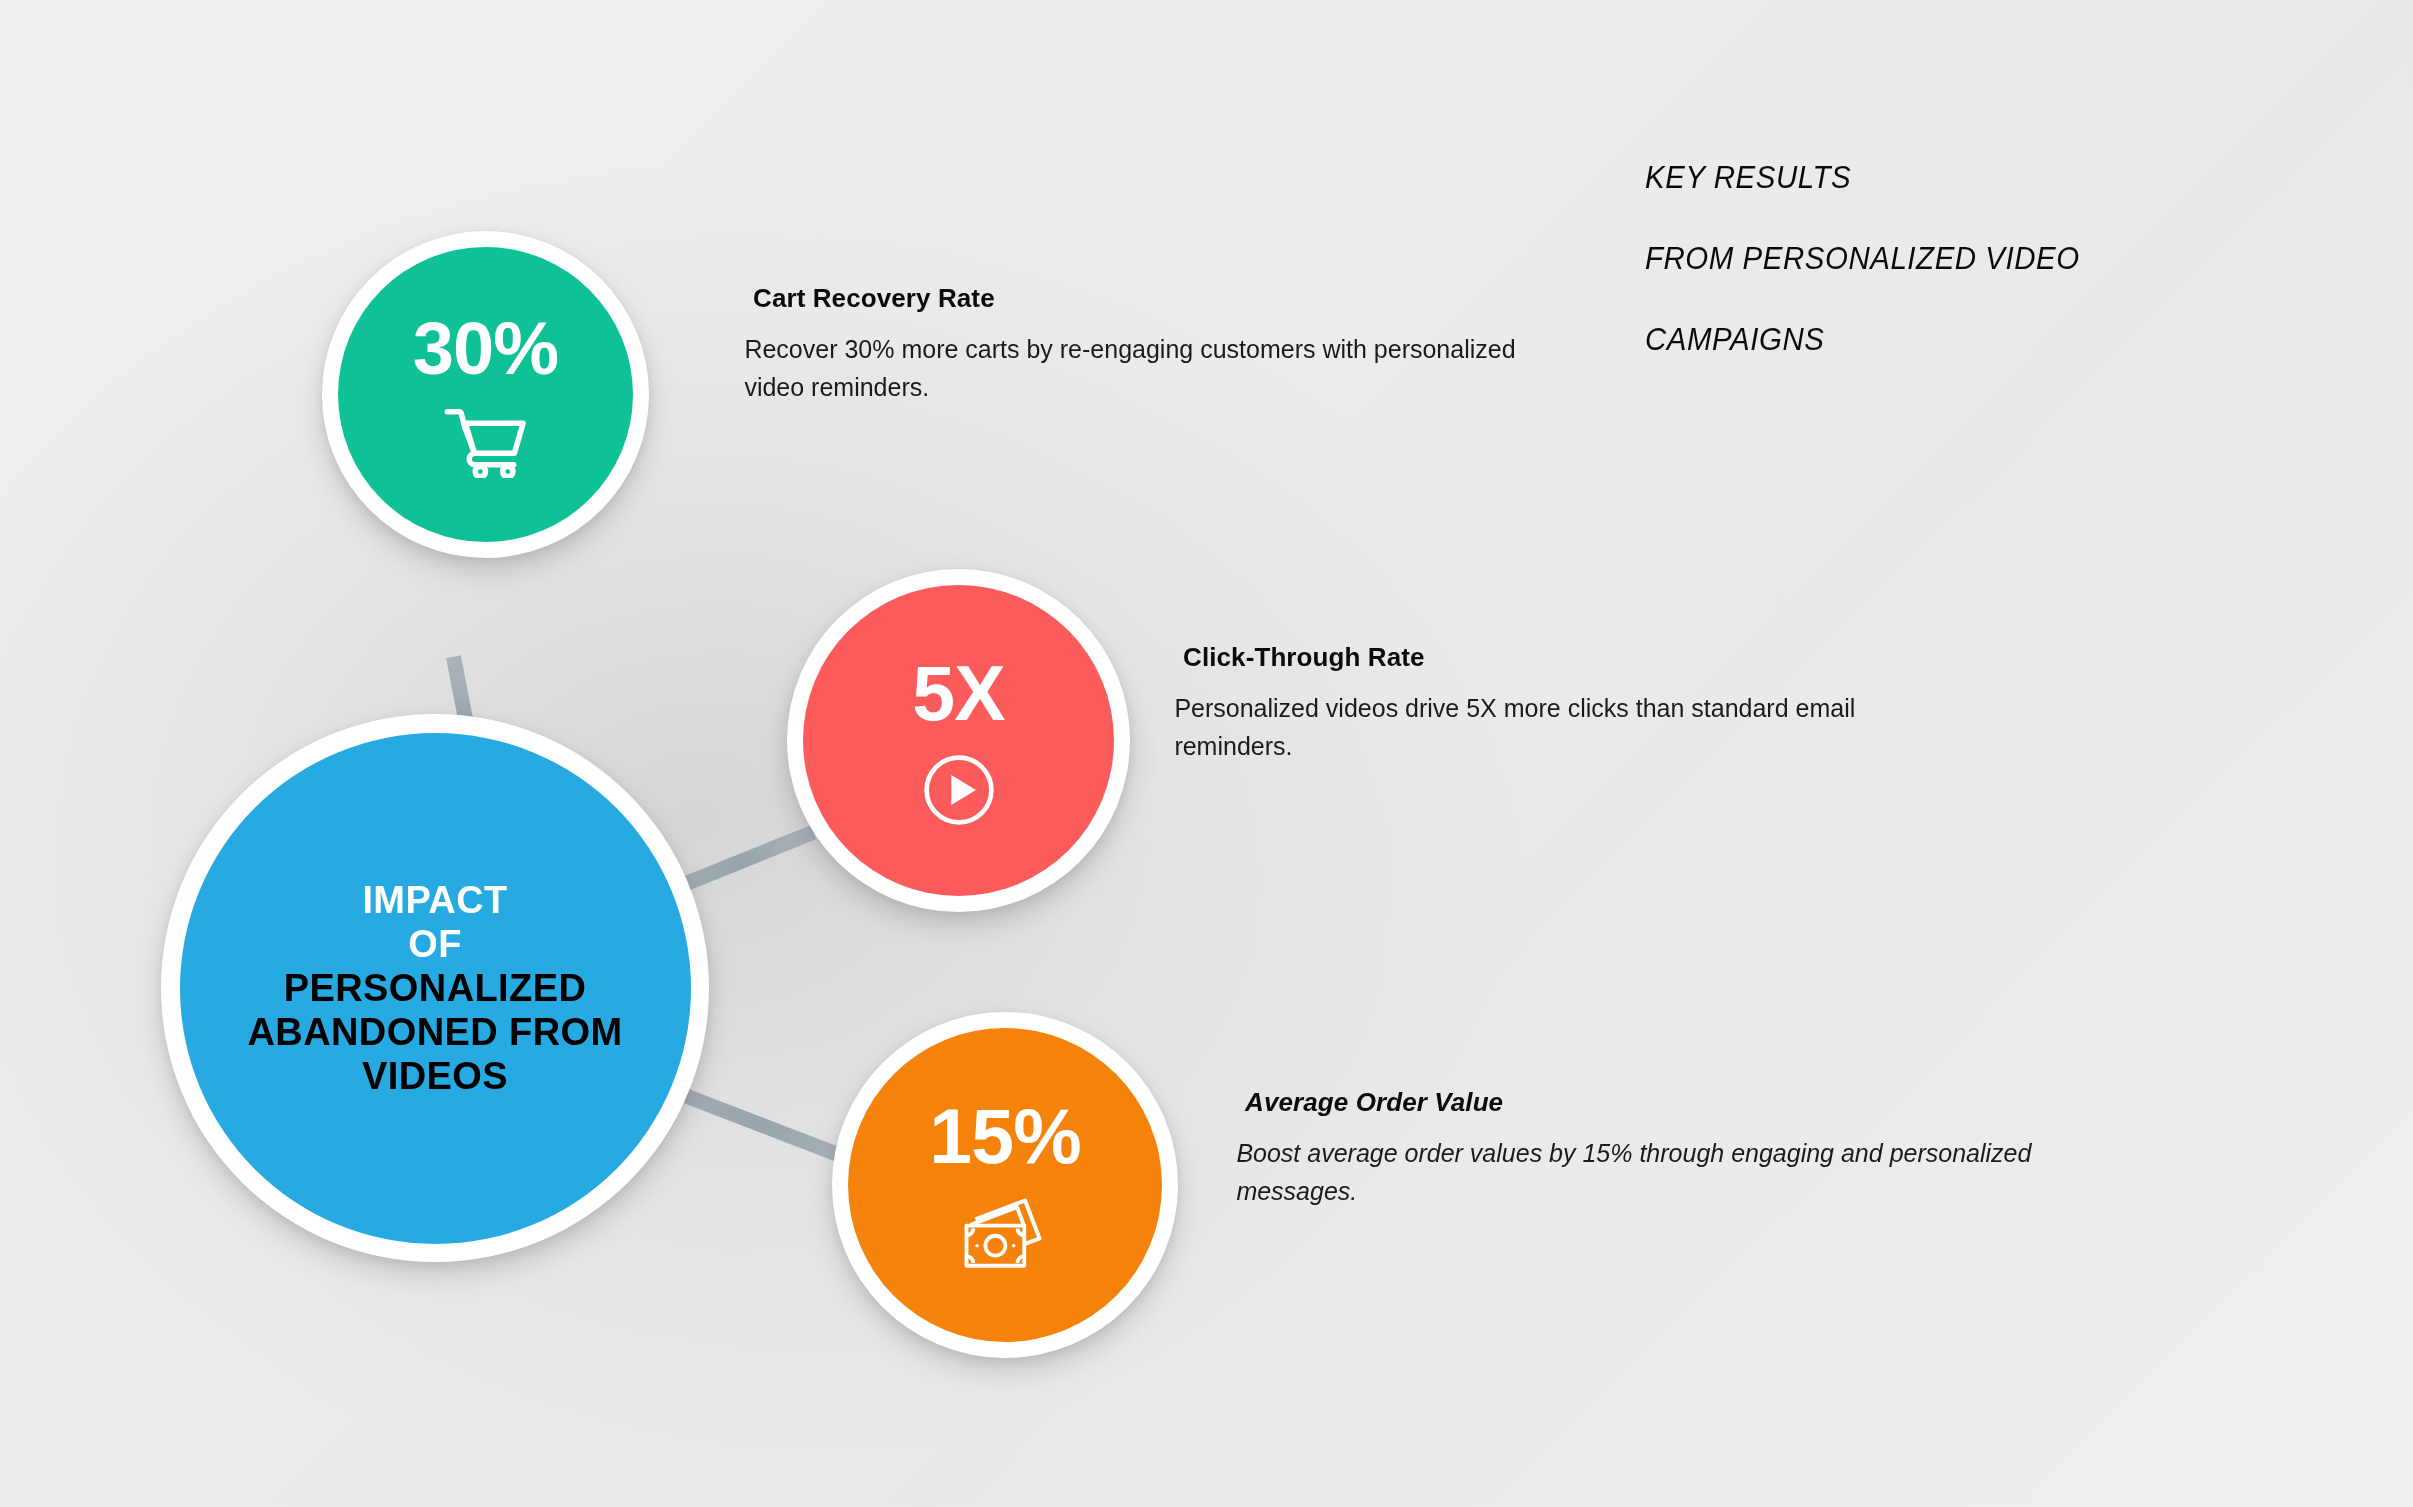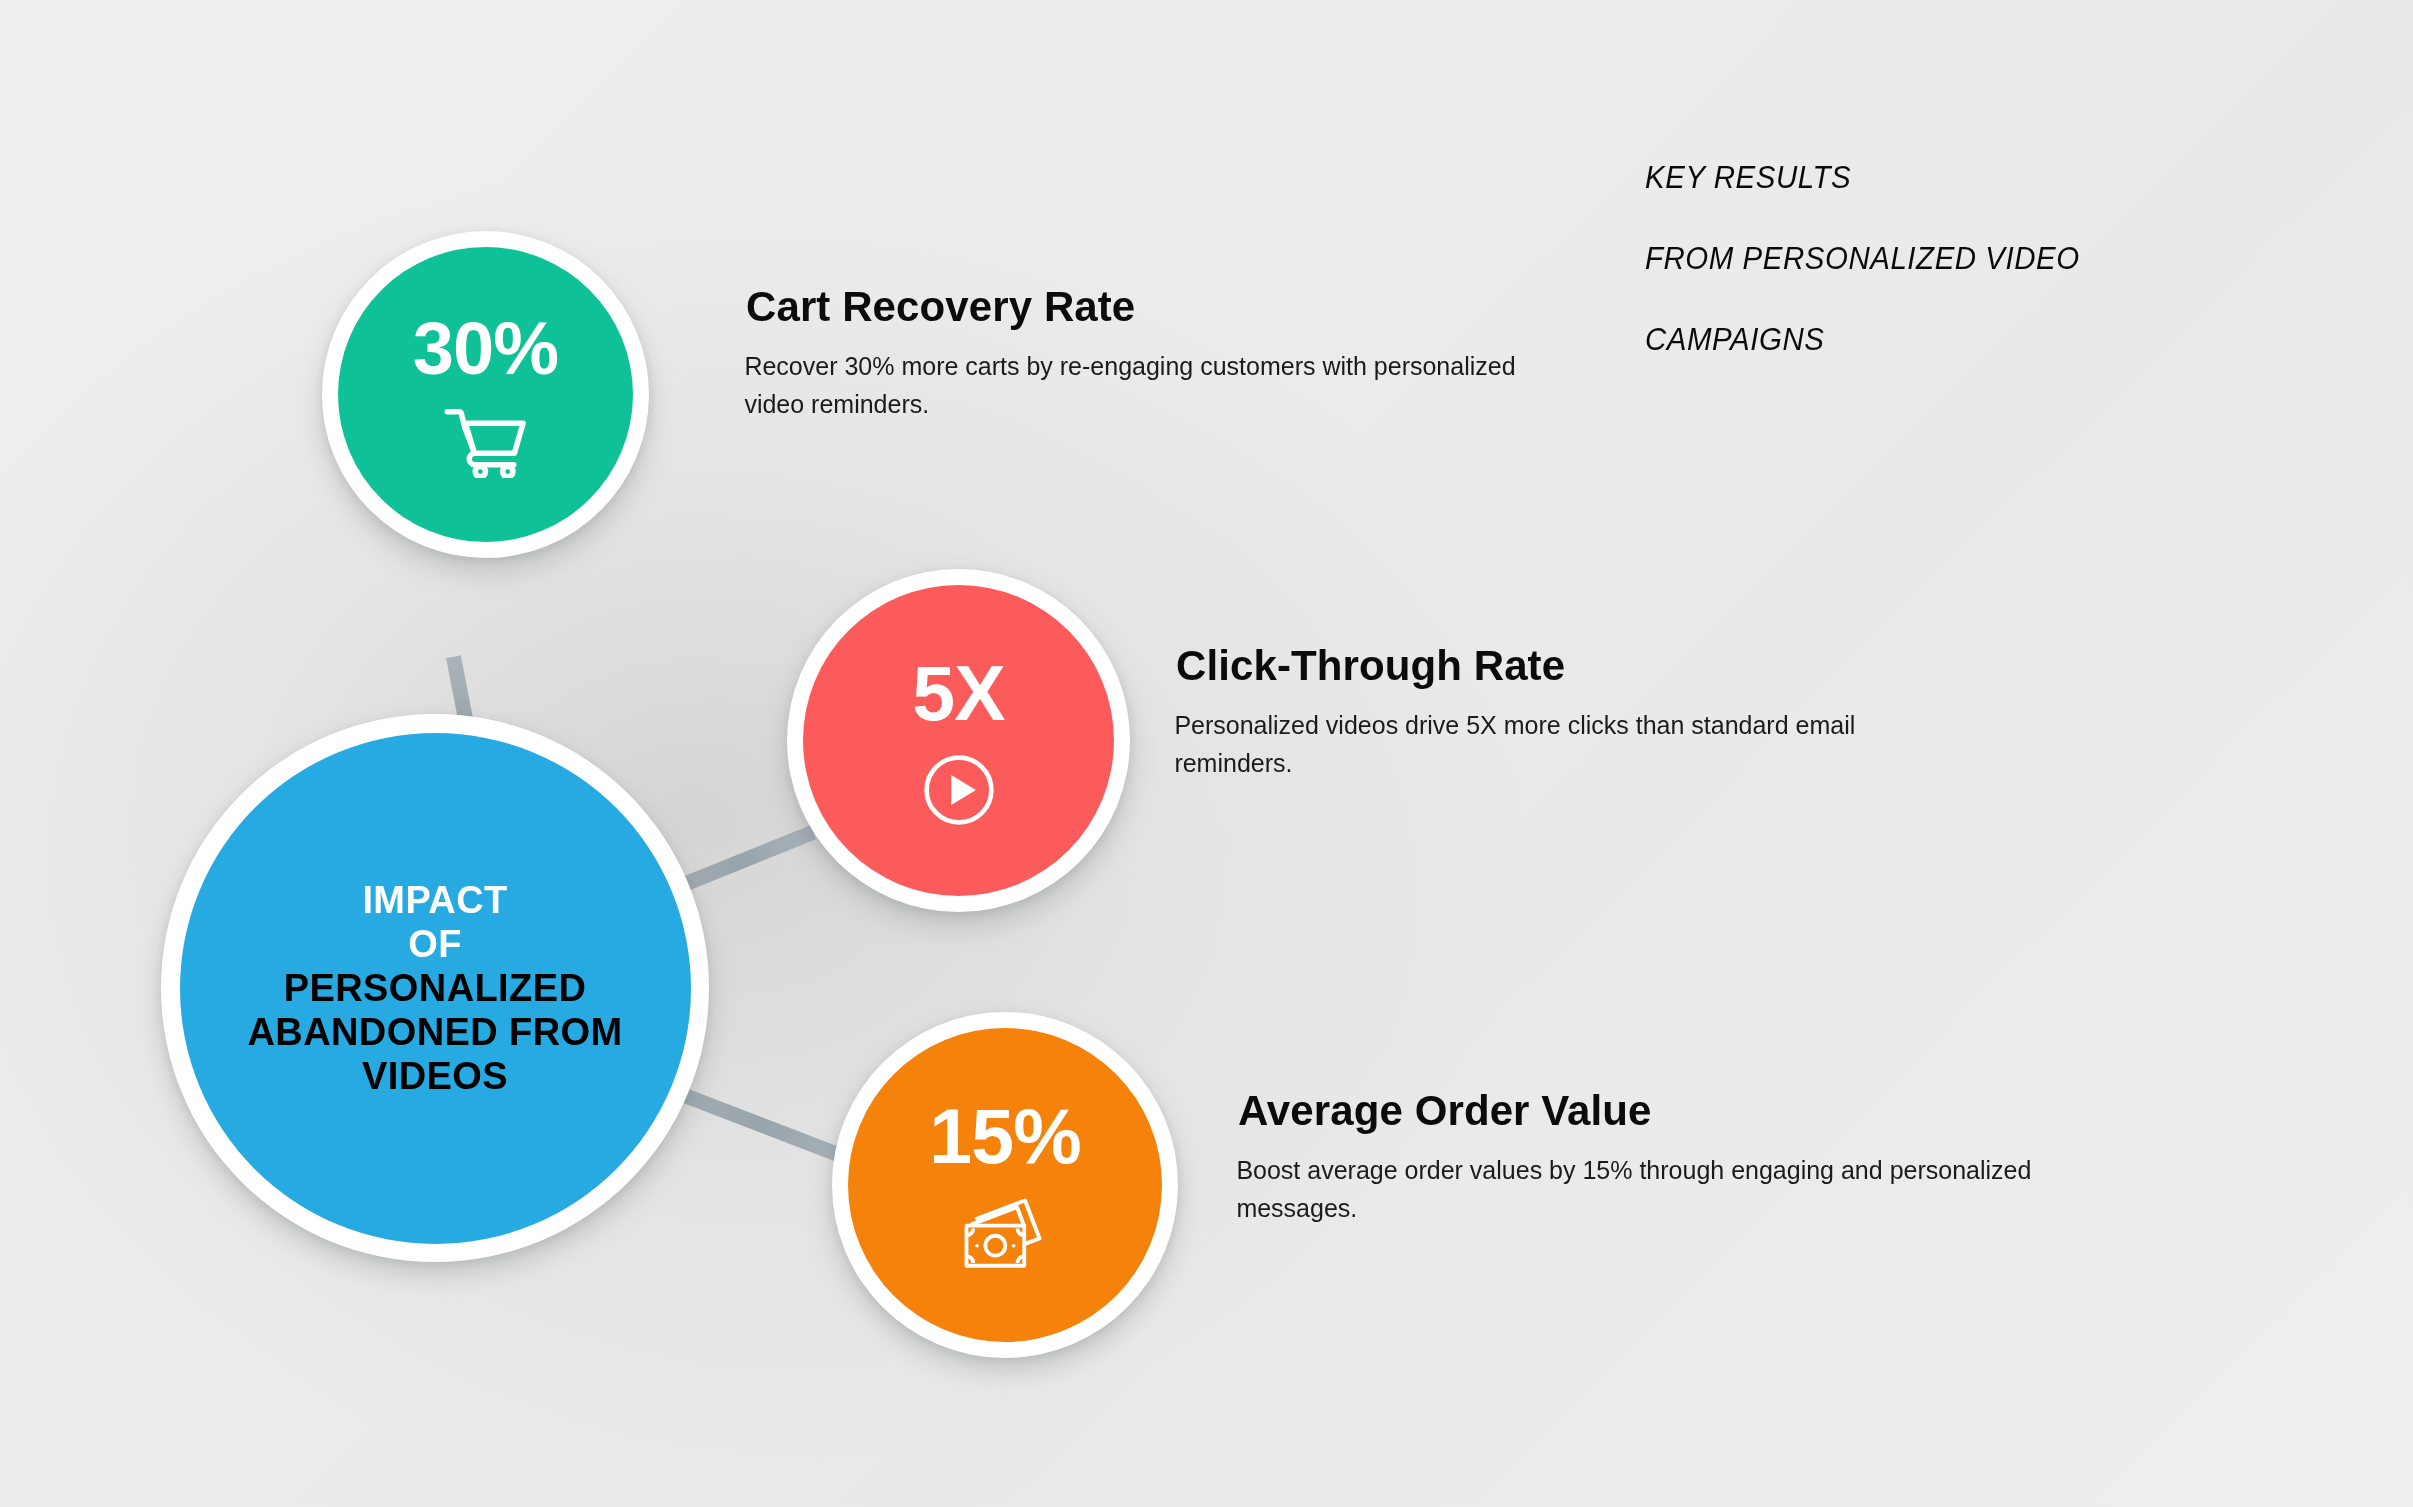--- a/index.html
+++ b/index.html
@@ -86,40 +86,40 @@
   #sat-red .disc { background: #fb5b5b; }
   #sat-red .value { font-size: 77px; }
 
   #sat-orange { left: 832px; top: 1012px; width: 346px; height: 346px; }
   #sat-orange .disc { background: #f5820b; }
   #sat-orange .value { font-size: 77px; }
 
   
   .block { position: absolute; z-index: 4; }
   .block .head {
-    font-size: 42px;
+    font-size: 26px;
     font-weight: 700;
     color: #0b0b0b;
     letter-spacing: 0.1px;
-    margin: 0 0 16px 8px;
+    margin: 0 0 16px 15px;
     white-space: nowrap;
   }
   .block .body {
     font-size: 25px;
     color: #1b1b1b;
     line-height: 1.52;
     margin: 0;
     font-weight: 400;
   }
 
   #block-cart   { left: 738px;  top: 283px;  width: 804px; }
   #block-cart .body { margin-left: 6.4px; }
   #block-click  { left: 1168px; top: 642px;  width: 804px; }
   #block-click .body { margin-left: 6.4px; }
-  #block-order  { left: 1230px; top: 1087px; width: 820px; }
+  #block-order  { left: 1230px; top: 1087px; width: 820px; font-style: italic; }
   #block-order .body { margin-left: 6.4px; }
 
   
   #headline {
     position: absolute;
     left: 1645px;
     top: 161px;
     z-index: 4;
   }
   #headline .hl {

